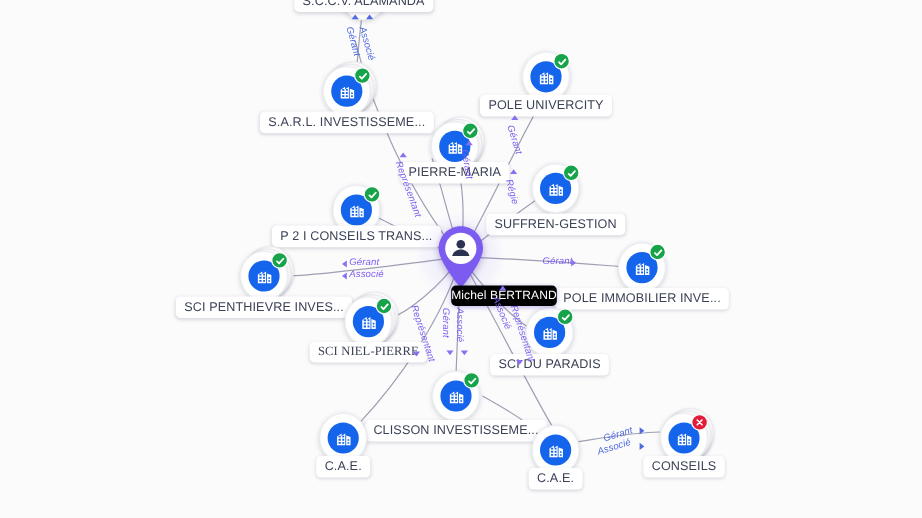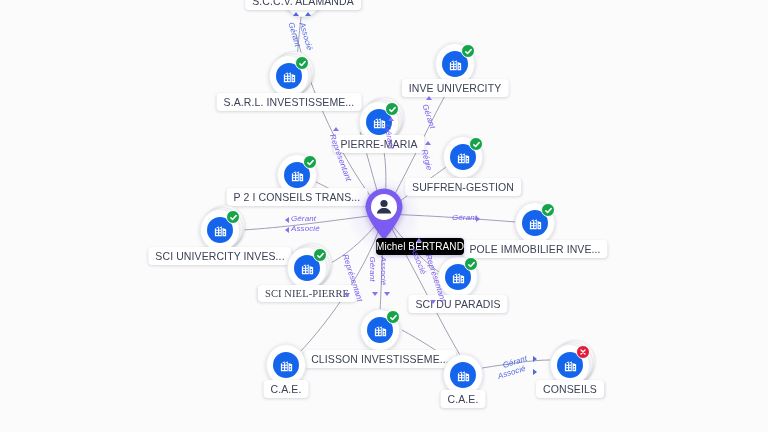--- a/index.html
+++ b/index.html
@@ -128,21 +128,21 @@
               <path fill="#ffffff" d="M15.2 21V7.8L21 10v11h-5.8zm1.8-2.2h2.2v-2.1H17v2.1zm0-3.9h2.2v-2.1H17v2.1z"></path>
             </svg>
           </div>
           <div class="badge ok">
             <svg width="9" height="9" viewBox="0 0 24 24">
               <path fill="none" stroke="#ffffff" stroke-width="4" stroke-linecap="round" stroke-linejoin="round" d="M5 13l4.5 4.5L19 7"></path>
             </svg>
           </div>
         </div>
       </div>
-      <div class="lbl" style="left: 455px; top: 79px;">INVE UNIVERCITY</div>
+      <div class="lbl" style="left: 455px; top: 79px;">POLE UNIVERCITY</div>
       <div class="node" style="left: 379px; top: 122px;">
         <div class="stack s1"></div>
         <div class="stack s2"></div>
         <div class="disc">
           <div class="ico">
             <svg width="15" height="15" viewBox="0 0 24 24">
               <path fill="#ffffff" d="M3 21V9.2l6-4.1v3.4l5-3.3V21H3zm2-2h3v-2.5H5V19zm0-4.2h3v-2.5H5v2.5zm0-4.2h3V8.1H5v2.5zm5 8.4h2.5v-2.5H10V19zm0-4.2h2.5v-2.5H10v2.5zm0-4.2h2.5V8.1H10v2.5z"></path>
               <path fill="#ffffff" d="M15.2 21V7.8L21 10v11h-5.8zm1.8-2.2h2.2v-2.1H17v2.1zm0-3.9h2.2v-2.1H17v2.1z"></path>
             </svg>
           </div>
@@ -196,21 +196,21 @@
               <path fill="#ffffff" d="M15.2 21V7.8L21 10v11h-5.8zm1.8-2.2h2.2v-2.1H17v2.1zm0-3.9h2.2v-2.1H17v2.1z"></path>
             </svg>
           </div>
           <div class="badge ok">
             <svg width="9" height="9" viewBox="0 0 24 24">
               <path fill="none" stroke="#ffffff" stroke-width="4" stroke-linecap="round" stroke-linejoin="round" d="M5 13l4.5 4.5L19 7"></path>
             </svg>
           </div>
         </div>
       </div>
-      <div class="lbl" style="left: 220px; top: 247px;">SCI UNIVERCITY INVES...</div>
+      <div class="lbl" style="left: 220px; top: 247px;">SCI PENTHIEVRE INVES...</div>
       <div class="node" style="left: 535px; top: 223px;">
         <div class="disc">
           <div class="ico">
             <svg width="15" height="15" viewBox="0 0 24 24">
               <path fill="#ffffff" d="M3 21V9.2l6-4.1v3.4l5-3.3V21H3zm2-2h3v-2.5H5V19zm0-4.2h3v-2.5H5v2.5zm0-4.2h3V8.1H5v2.5zm5 8.4h2.5v-2.5H10V19zm0-4.2h2.5v-2.5H10v2.5zm0-4.2h2.5V8.1H10v2.5z"></path>
               <path fill="#ffffff" d="M15.2 21V7.8L21 10v11h-5.8zm1.8-2.2h2.2v-2.1H17v2.1zm0-3.9h2.2v-2.1H17v2.1z"></path>
             </svg>
           </div>
           <div class="badge ok">
             <svg width="9" height="9" viewBox="0 0 24 24">

